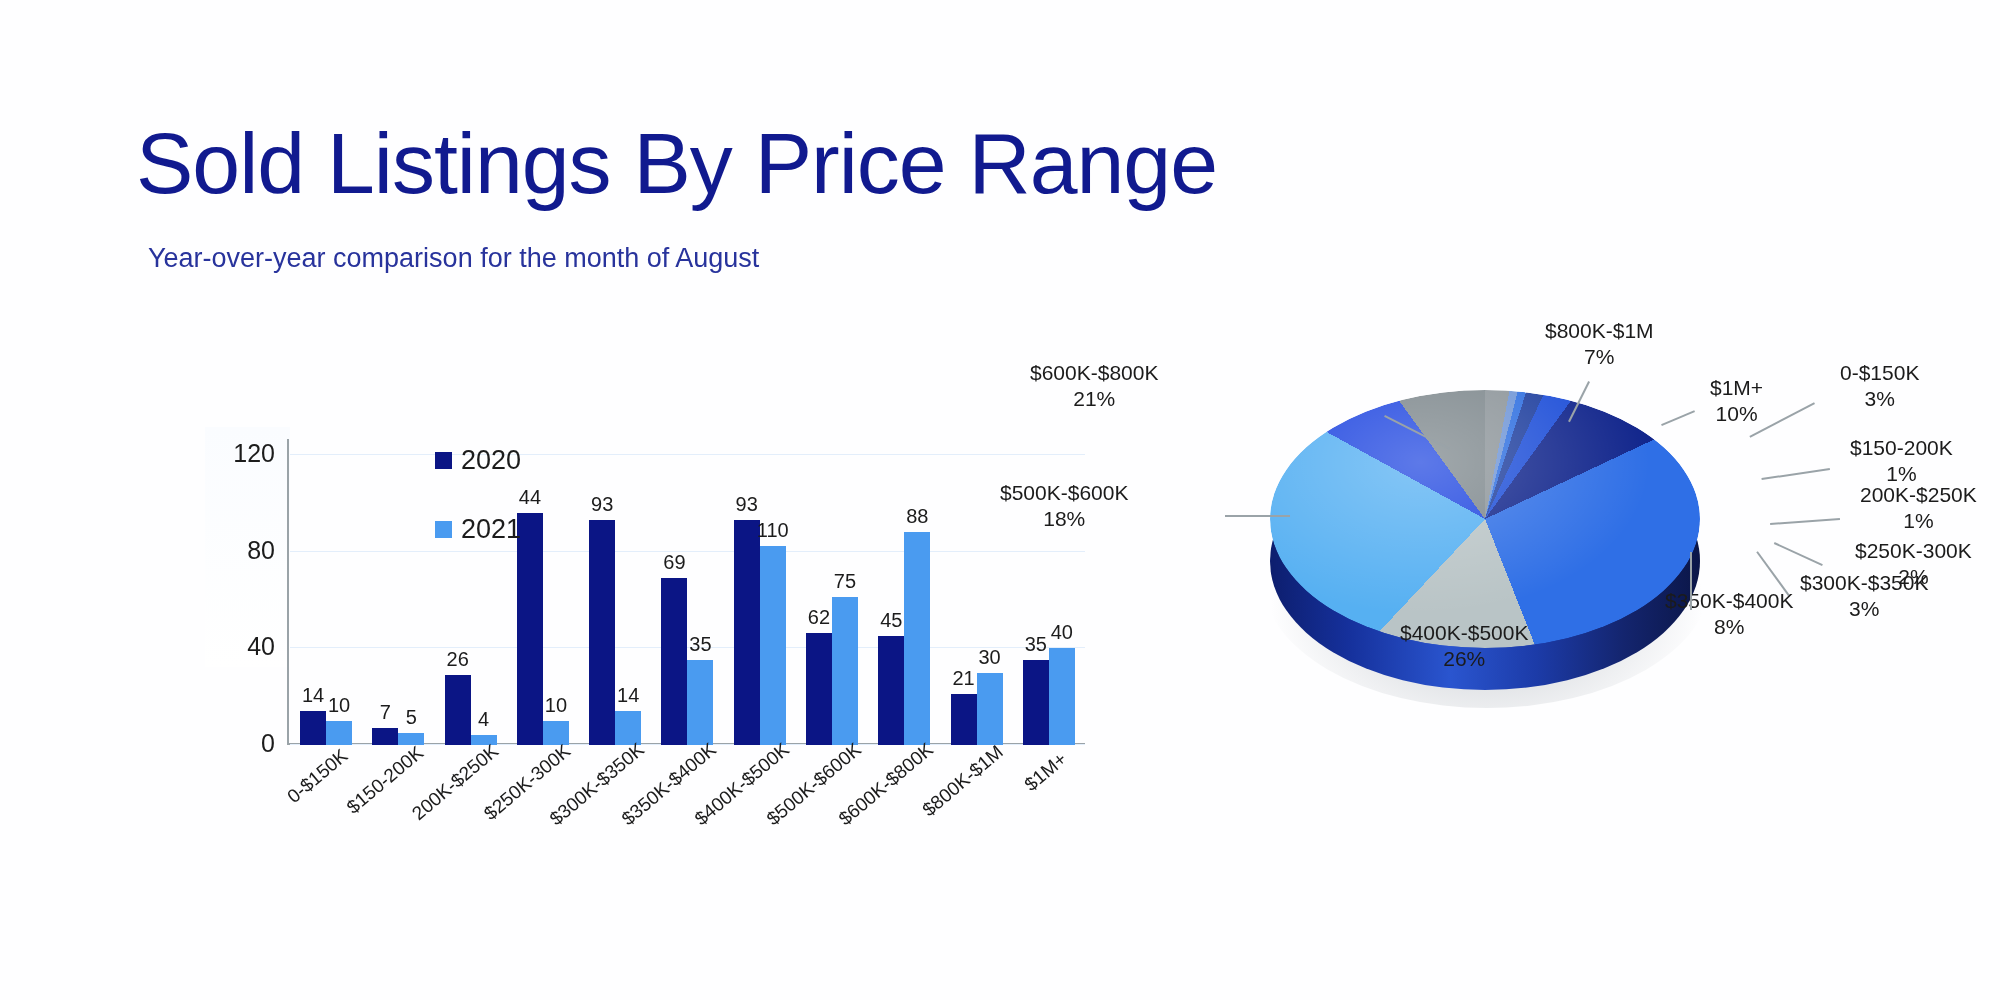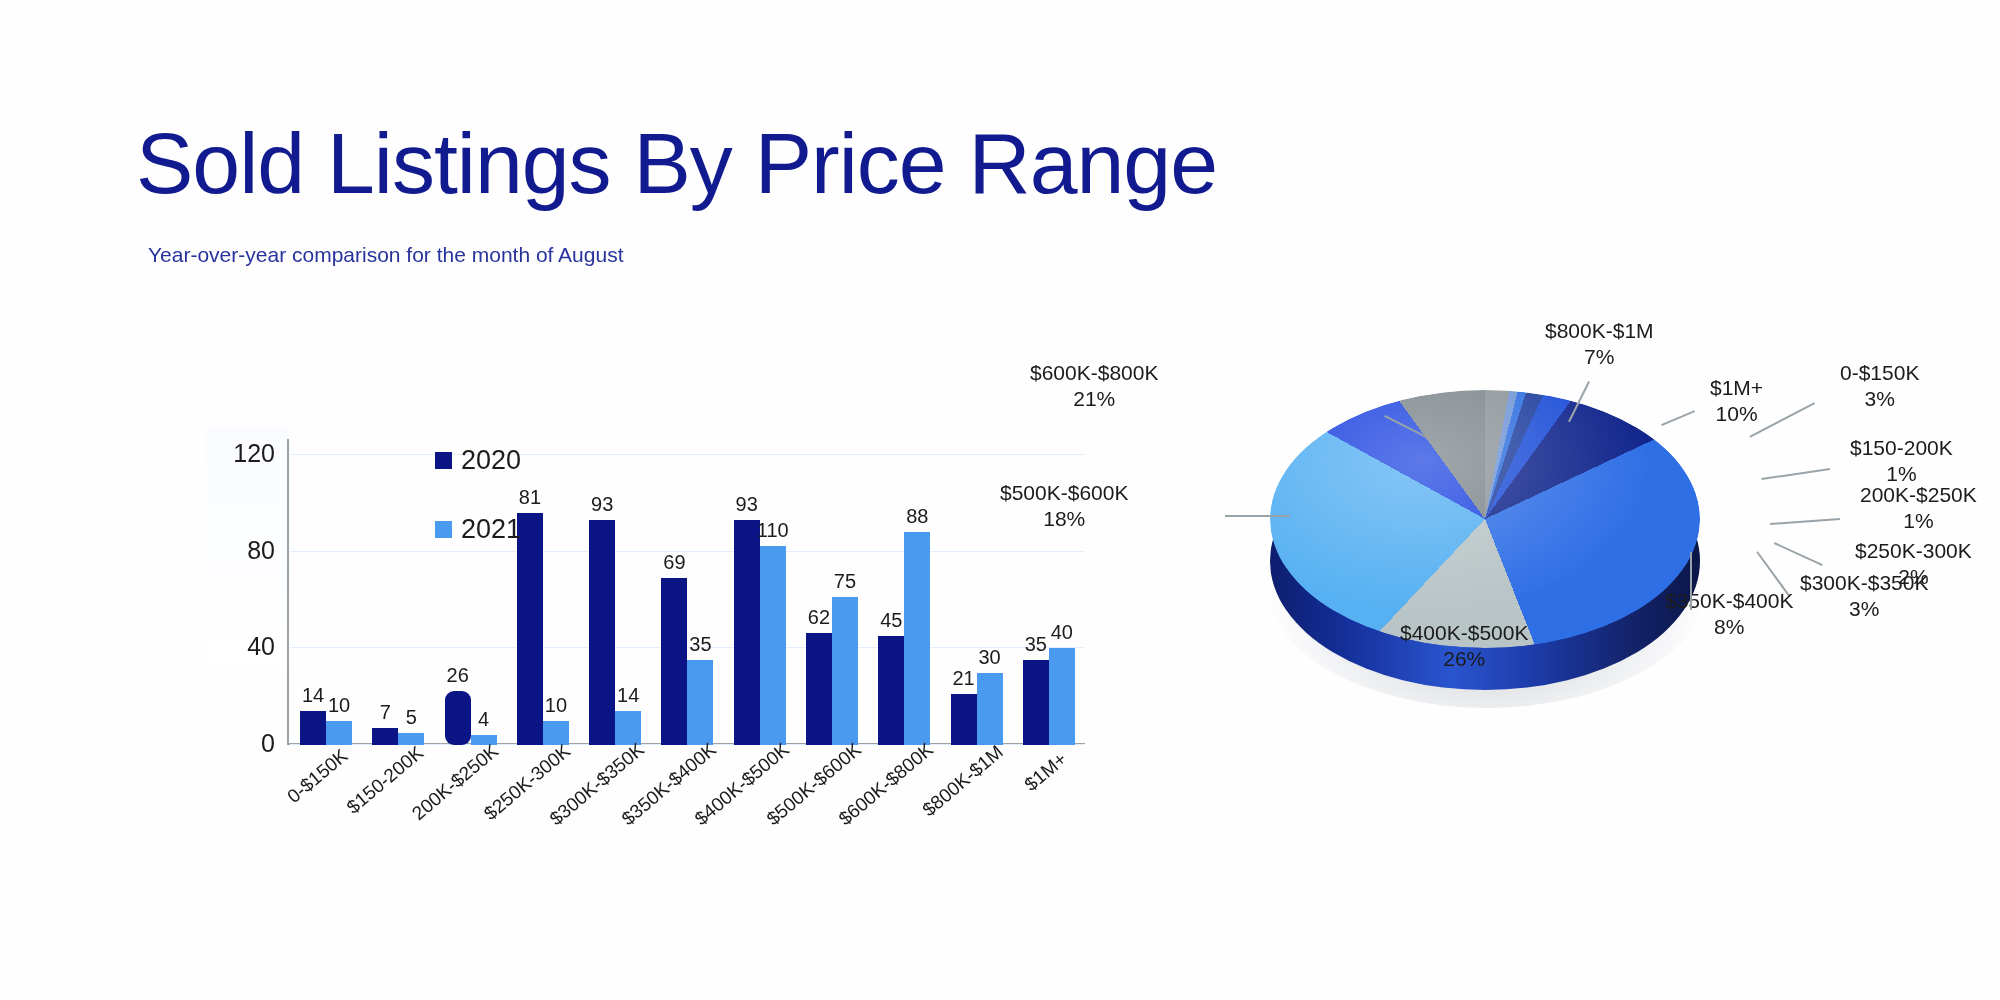--- a/index.html
+++ b/index.html
@@ -16,21 +16,21 @@
   .title{
     position:absolute;left:136px;top:120px;
     font-size:86px;line-height:1;
     color:#111a8f;
     font-weight:400;
     letter-spacing:-1px;
     white-space:nowrap;
   }
   .subtitle{
     position:absolute;left:148px;top:243px;
-    font-size:21px;color:#28339c;font-weight:400;white-space:nowrap;
+    font-size:27px;color:#28339c;font-weight:400;white-space:nowrap;
   }
 
   
   #barchart{position:absolute;left:205px;top:455px;width:880px;height:290px;}
   .plotbox{position:absolute;left:85px;top:0;right:0;bottom:0;}
   .gridline{position:absolute;left:0;right:0;height:1px;background:#e3eefb;}
   .axisline-y{position:absolute;left:-3px;top:-16px;bottom:0;width:2px;background:#9aa3a8;}
   .axisline-x{position:absolute;left:-3px;right:0;bottom:0;height:2px;background:#9aa3a8;}
   .ytick{
     position:absolute;right:auto;left:0;width:70px;text-align:right;
@@ -134,30 +134,30 @@
           </div>
           <div class="group">
             <div class="bar y2020" style="height: 16.9167px;">
               <span class="val">7</span>
             </div>
             <div class="bar y2021" style="height: 12.0833px;">
               <span class="val">5</span>
             </div>
           </div>
           <div class="group">
-            <div class="bar y2020" style="height: 54px; border-radius: 9px;">
+            <div class="bar y2020" style="height: 70px;">
               <span class="val">26</span>
             </div>
             <div class="bar y2021" style="height: 9.66667px;">
               <span class="val">4</span>
             </div>
           </div>
           <div class="group">
             <div class="bar y2020" style="height: 232px;">
-              <span class="val">81</span>
+              <span class="val">44</span>
             </div>
             <div class="bar y2021" style="height: 24.1667px;">
               <span class="val">10</span>
             </div>
           </div>
           <div class="group">
             <div class="bar y2020" style="height: 224.75px;">
               <span class="val">93</span>
             </div>
             <div class="bar y2021" style="height: 33.8333px;">

